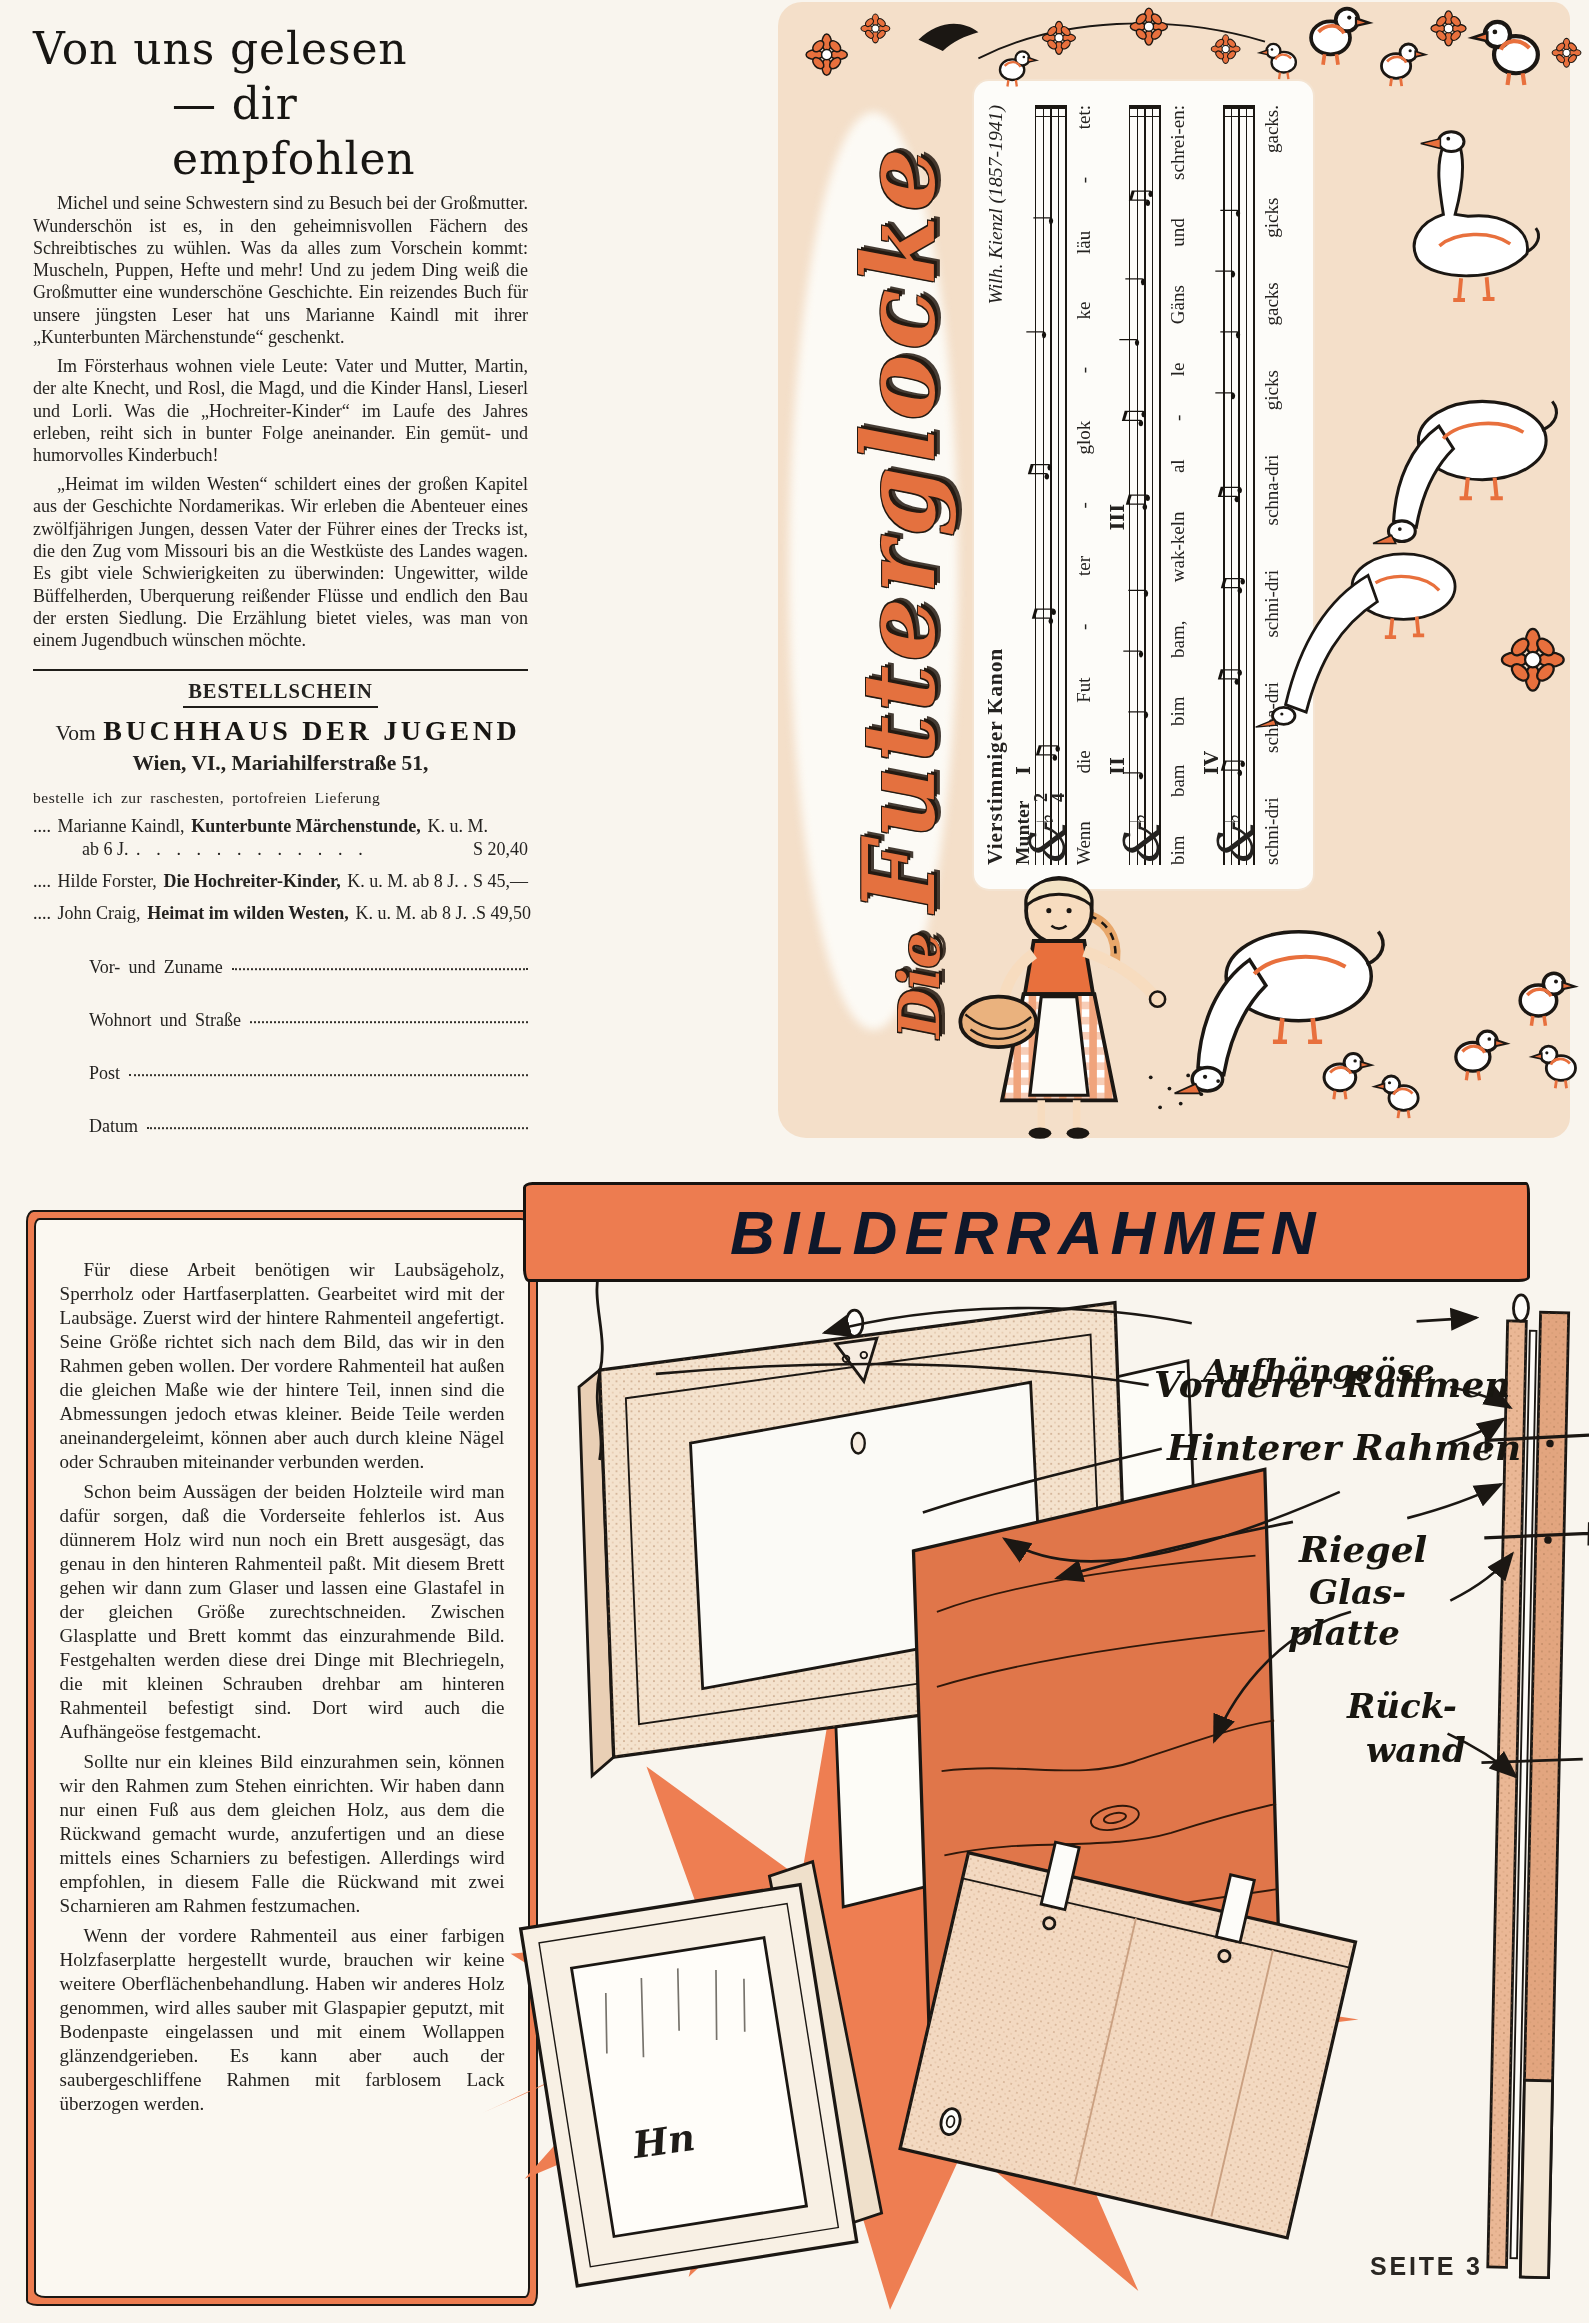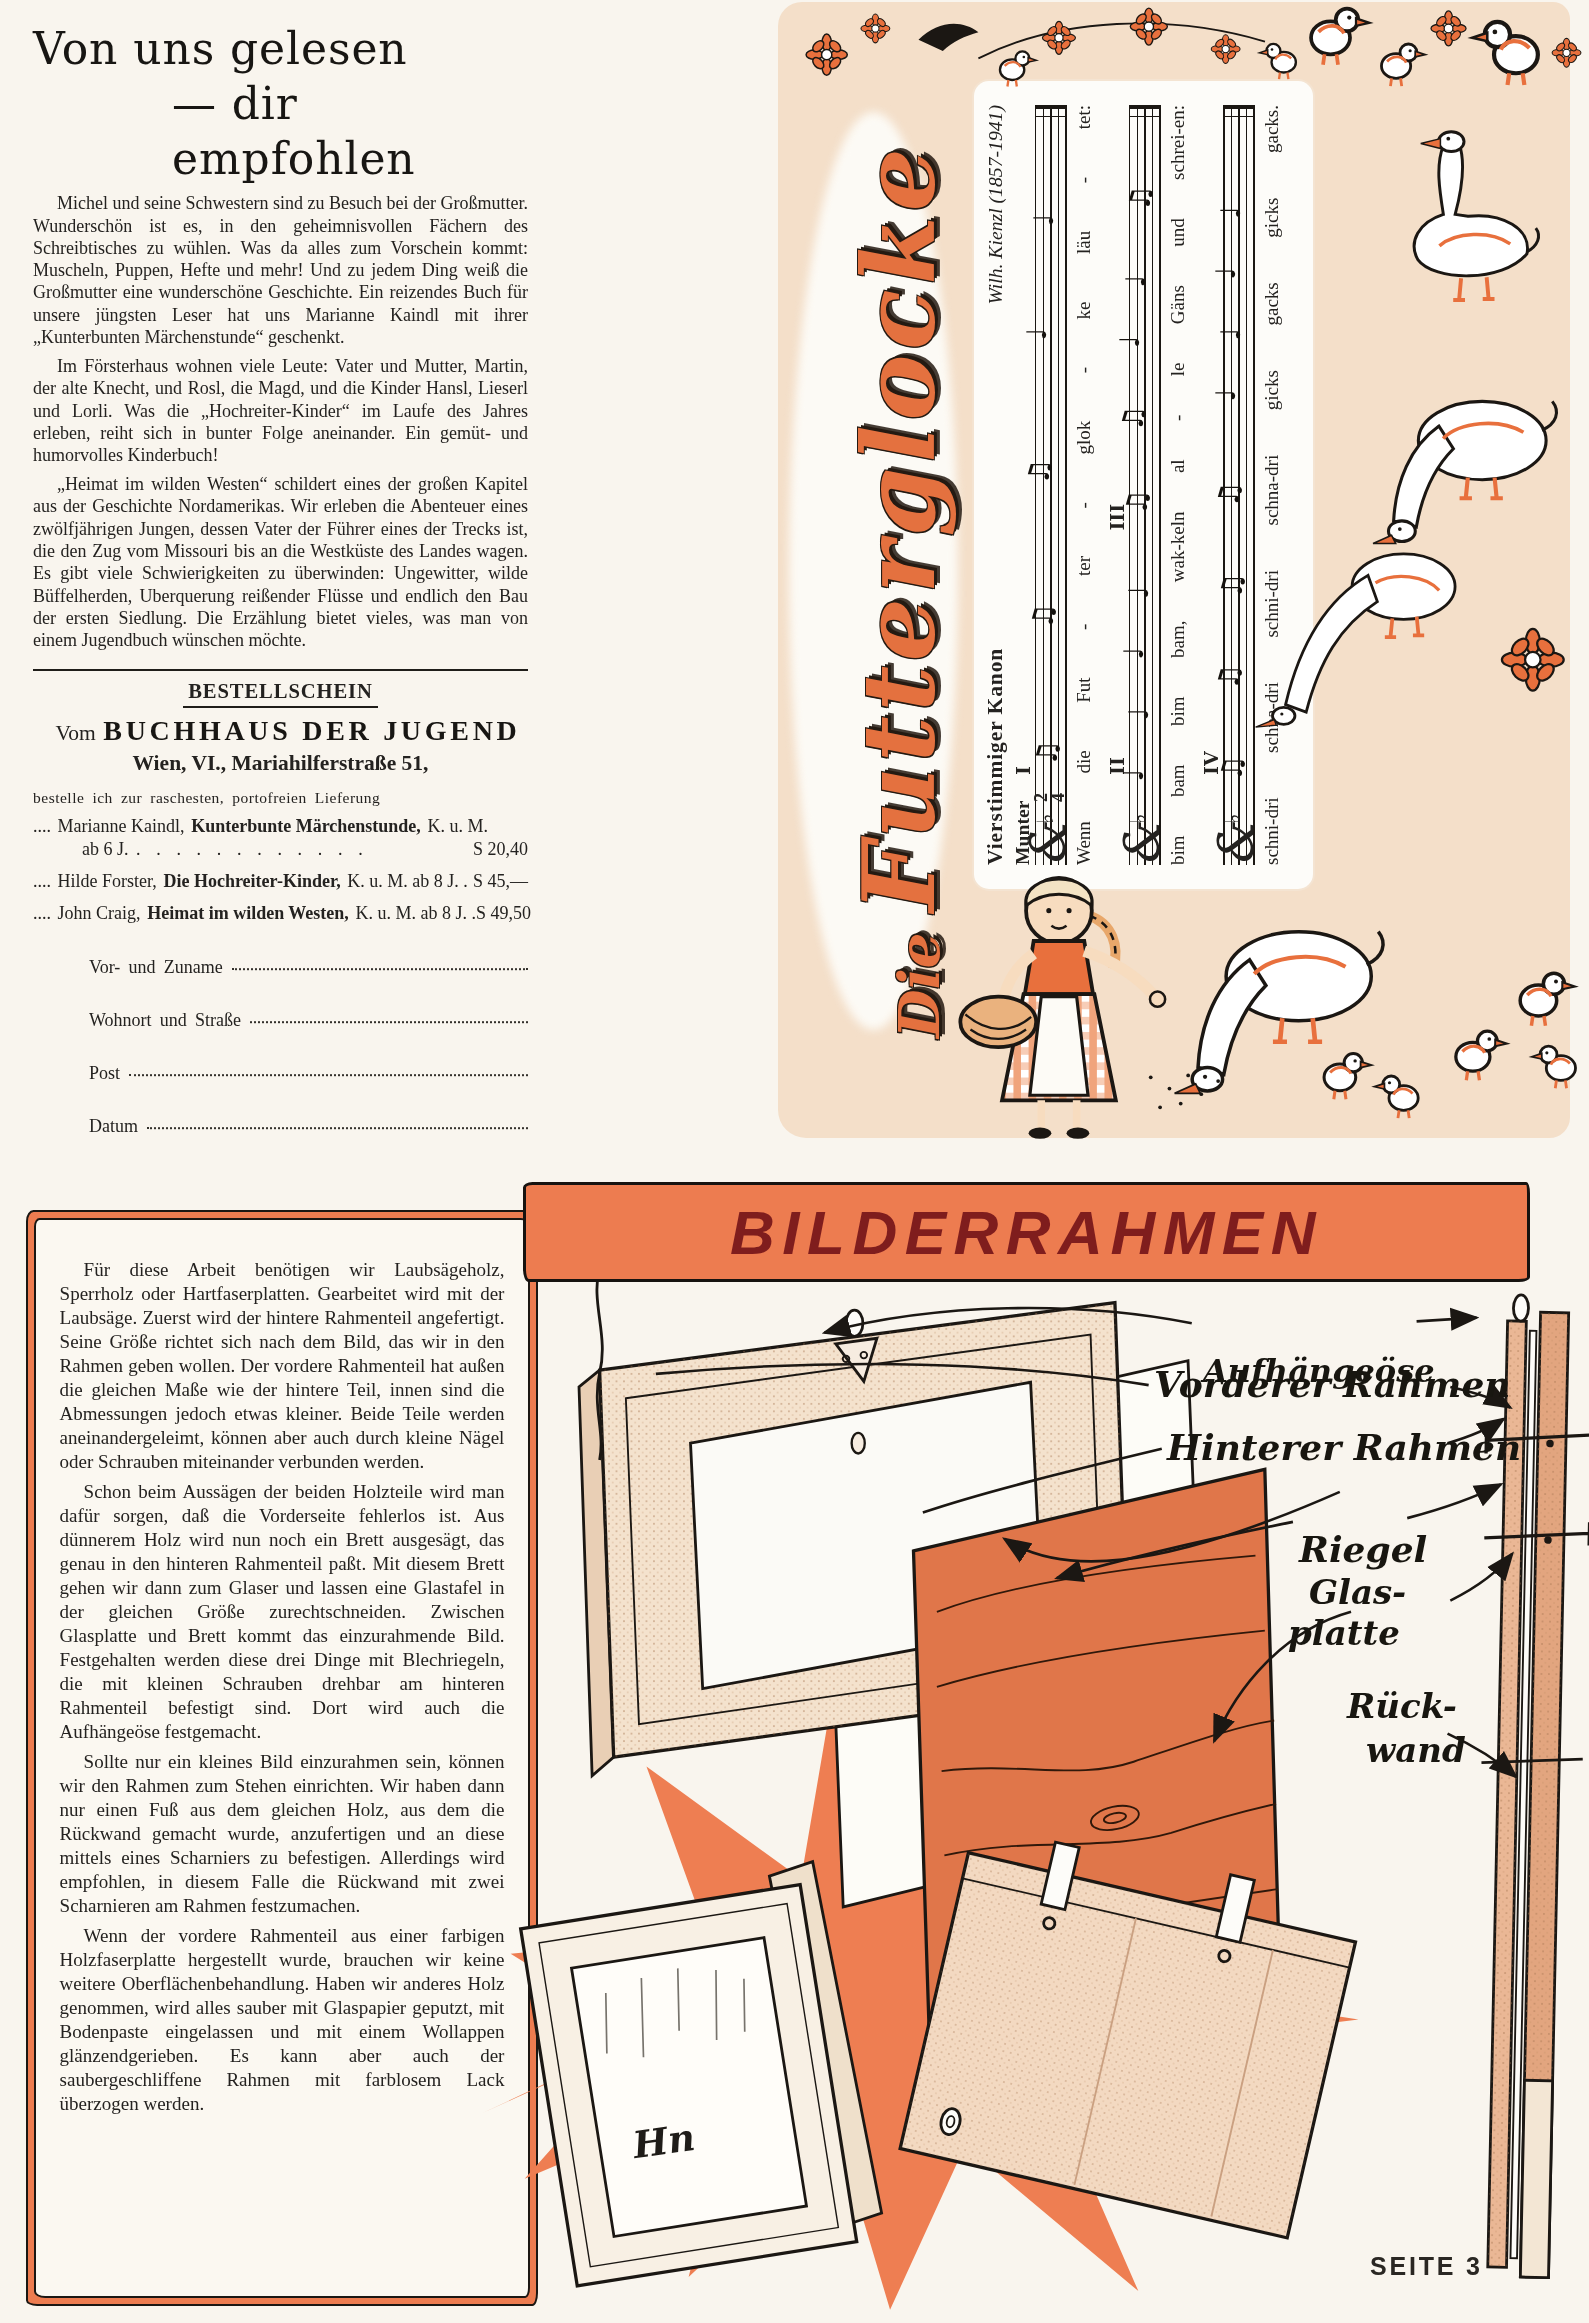--- a/index.html
+++ b/index.html
@@ -46,21 +46,21 @@
   .flat{position:absolute;left:41px;top:-3.7px;font-size:22.5px;font-family:"DejaVu Sans",sans-serif;}
   .tsig{position:absolute;left:60px;top:-1.9px;font-weight:bold;font-size:18px;line-height:.95;text-align:center;width:15px;}
   .tsig b{display:block;}
   .dbar{position:absolute;right:0;top:0;height:31px;width:7.5px;border-left:1.9px solid #1b1713;border-right:4.2px solid #1b1713;}
   .lyrics{position:absolute;left:0;right:0;top:62px;font-size:19px;text-align:justify;text-align-last:justify;white-space:nowrap;}
   
   .craft-box{position:absolute;left:26px;top:1210px;width:512px;height:1096px;background:#ed7c50;border:2.8px solid #1b1713;border-radius:7.5px 13px 5.6px 11.2px/11.2px 6.6px 13px 5.6px;padding:5.6px;box-sizing:border-box;}
   .craft-inner{width:100%;height:100%;background:#fbf8f1;border:2.8px solid #1b1713;border-radius:5.6px 9.4px 4.7px 11.2px/8.4px 5.6px 10.3px 6.6px;box-sizing:border-box;padding:32px 24px;}
   .craft-inner .para{font-size:19px;line-height:1.26;}
   .banner{position:absolute;left:523px;top:1182px;width:1001px;height:94px;background:#ed7c50;border:3.3px solid #171310;border-radius:9.4px 3.7px 11.2px 5.6px/5.6px 11.2px 4.7px 13px;display:flex;align-items:center;justify-content:center;}
-  .banner h2{margin:0;font-family:"Liberation Sans",sans-serif;font-style:italic;font-weight:bold;font-size:62px;letter-spacing:7.5px;color:#7f1d1d;}
+  .banner h2{margin:0;font-family:"Liberation Sans",sans-serif;font-style:italic;font-weight:bold;font-size:62px;letter-spacing:7.5px;color:#0f172a;}
   .dlabel{position:absolute;font-family:"DejaVu Serif","Liberation Serif",serif;font-style:italic;font-weight:bold;color:#181610;white-space:nowrap;}
   .seite{position:absolute;left:1370px;top:2252px;font-family:"Liberation Sans",sans-serif;font-weight:bold;font-size:25px;letter-spacing:2.8px;color:#2a2723;}
   .sig{position:absolute;left:633px;top:2119px;font-family:"DejaVu Serif",serif;font-style:italic;font-weight:bold;font-size:37px;color:#1f1c18;transform:rotate(-8deg);}
   svg{display:block;}
 </style>
 </head>
 <body>
 
 <div class="col-left">
   <div class="h1">

